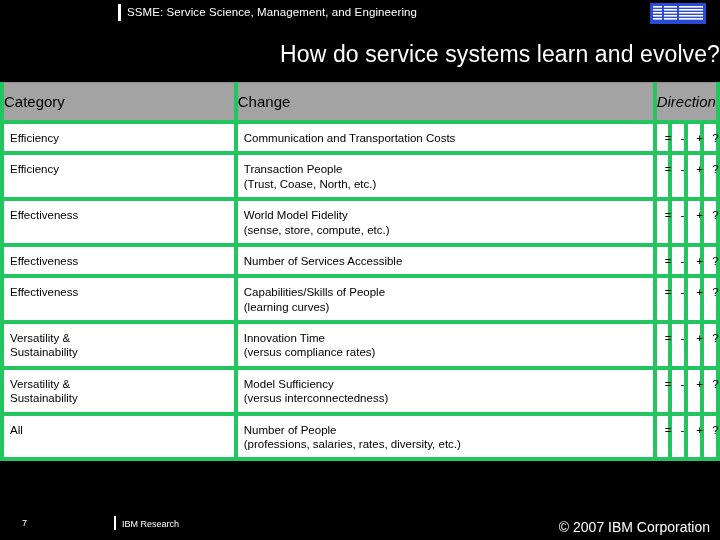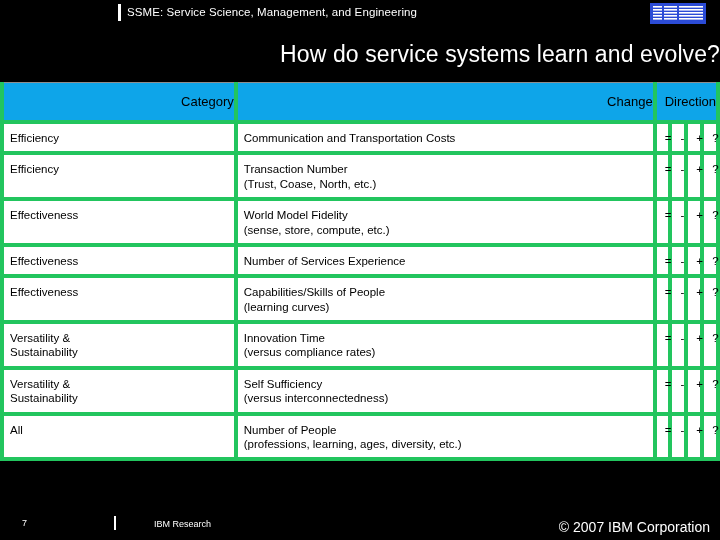--- a/index.html
+++ b/index.html
@@ -82,39 +82,39 @@
     background: #ffffff;
     table-layout: fixed;
   }
   table.matrix th, table.matrix td {
     border: 4px solid #22c55e;
     vertical-align: top;
     padding: 0;
   }
   
   .matrix thead th {
-    background: #0ea5e9;
+    background: #a3a3a3;
     color: #000000;
-    font-size: 13px;
+    font-size: 15px;
     font-weight: normal;
-    text-align: right;
+    text-align: left;
     height: 37px;
     vertical-align: middle;
     border-top: 1px solid #8e8e8e;
     border-bottom: 2px solid #4b4b8f;
   }
   .matrix tbody td {
     font-size: 11.5px;
     color: #000000;
     padding: 7px 6px 6px 6px;
     line-height: 1.25;
   }
   .col-cat { width: 188px; }
   .col-chg { width: 340px; }
-  .col-sym { width: 48px; }
+  .col-sym { width: 48px; font-style: italic; }
   .cell-sym {
     text-align: left;
     padding-left: 8px !important;
     font-size: 11.5px;
   }
   .cell-line2 { display: block; }
 
   
   .footer {
     position: absolute;
@@ -138,21 +138,20 @@
     width: 2px;
     height: 14px;
     background: #ffffff;
   }
   .footer-label {
     position: absolute;
     left: 122px;
     top: 12px;
     color: #ffffff;
     font-size: 9px;
-    margin-left: 32px;
   }
   .footer-copy {
     position: absolute;
     right: 10px;
     top: 12px;
     color: #ffffff;
     font-size: 14px;
   }
 </style>
 </head>
@@ -211,21 +210,21 @@
           <td class="cell-sym">-</td>
           <td class="cell-sym">+</td>
           <td class="cell-sym">?</td>
         </tr>
 
         <tr>
           <td>
             <span>Efficiency</span>
           </td>
           <td>
-            <span>Transaction Number</span>
+            <span>Transaction People</span>
             <span class="cell-line2">(Trust, Coase, North, etc.)</span>
           </td>
           <td class="cell-sym">=</td>
           <td class="cell-sym">-</td>
           <td class="cell-sym">+</td>
           <td class="cell-sym">?</td>
         </tr>
 
         <tr>
           <td>
@@ -239,21 +238,21 @@
           <td class="cell-sym">-</td>
           <td class="cell-sym">+</td>
           <td class="cell-sym">?</td>
         </tr>
 
         <tr>
           <td>
             <span>Effectiveness</span>
           </td>
           <td>
-            <span>Number of Services Experience</span>
+            <span>Number of Services Accessible</span>
           </td>
           <td class="cell-sym">=</td>
           <td class="cell-sym">-</td>
           <td class="cell-sym">+</td>
           <td class="cell-sym">?</td>
         </tr>
 
         <tr>
           <td>
             <span>Effectiveness</span>
@@ -283,36 +282,36 @@
           <td class="cell-sym">+</td>
           <td class="cell-sym">?</td>
         </tr>
 
         <tr>
           <td>
             <span>Versatility &amp;</span>
             <span class="cell-line2">Sustainability</span>
           </td>
           <td>
-            <span>Self Sufficiency</span>
+            <span>Model Sufficiency</span>
             <span class="cell-line2">(versus interconnectedness)</span>
           </td>
           <td class="cell-sym">=</td>
           <td class="cell-sym">-</td>
           <td class="cell-sym">+</td>
           <td class="cell-sym">?</td>
         </tr>
 
         <tr>
           <td>
             <span>All</span>
           </td>
           <td>
             <span>Number of People</span>
-            <span class="cell-line2">(professions, learning, ages, diversity, etc.)</span>
+            <span class="cell-line2">(professions, salaries, rates, diversity, etc.)</span>
           </td>
           <td class="cell-sym">=</td>
           <td class="cell-sym">-</td>
           <td class="cell-sym">+</td>
           <td class="cell-sym">?</td>
         </tr>
 
       </tbody>
     </table>
   </div>

